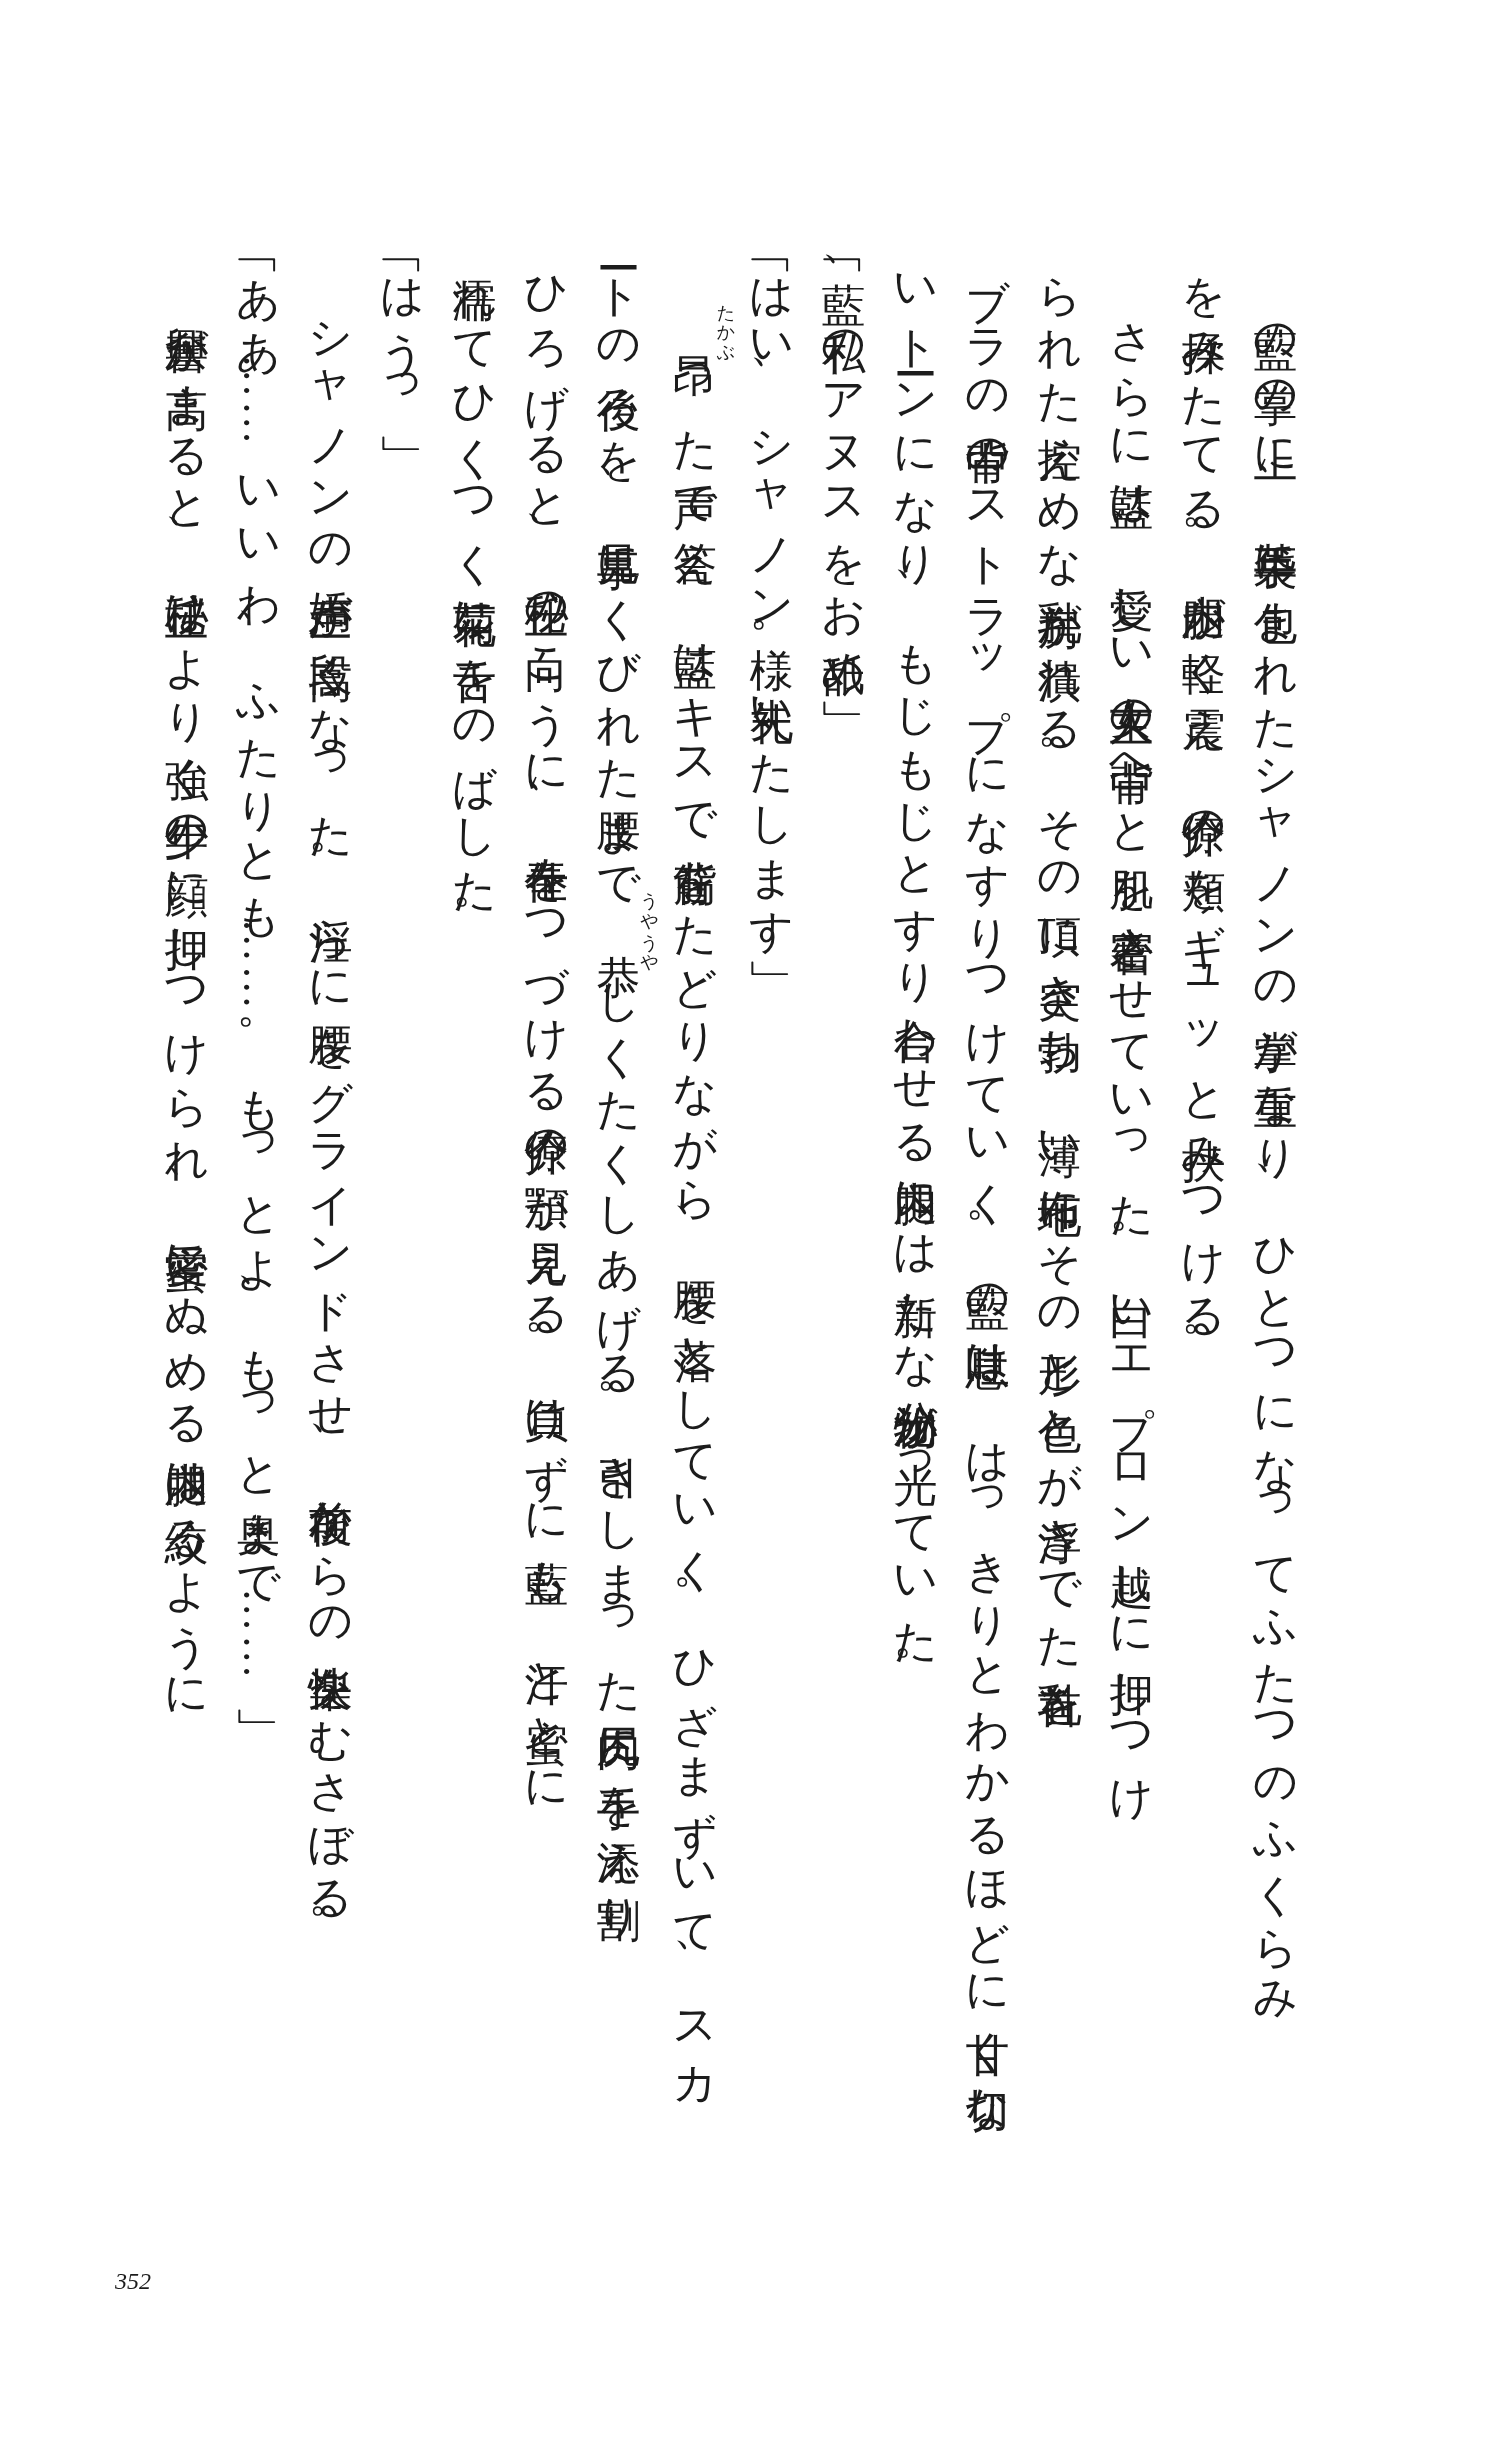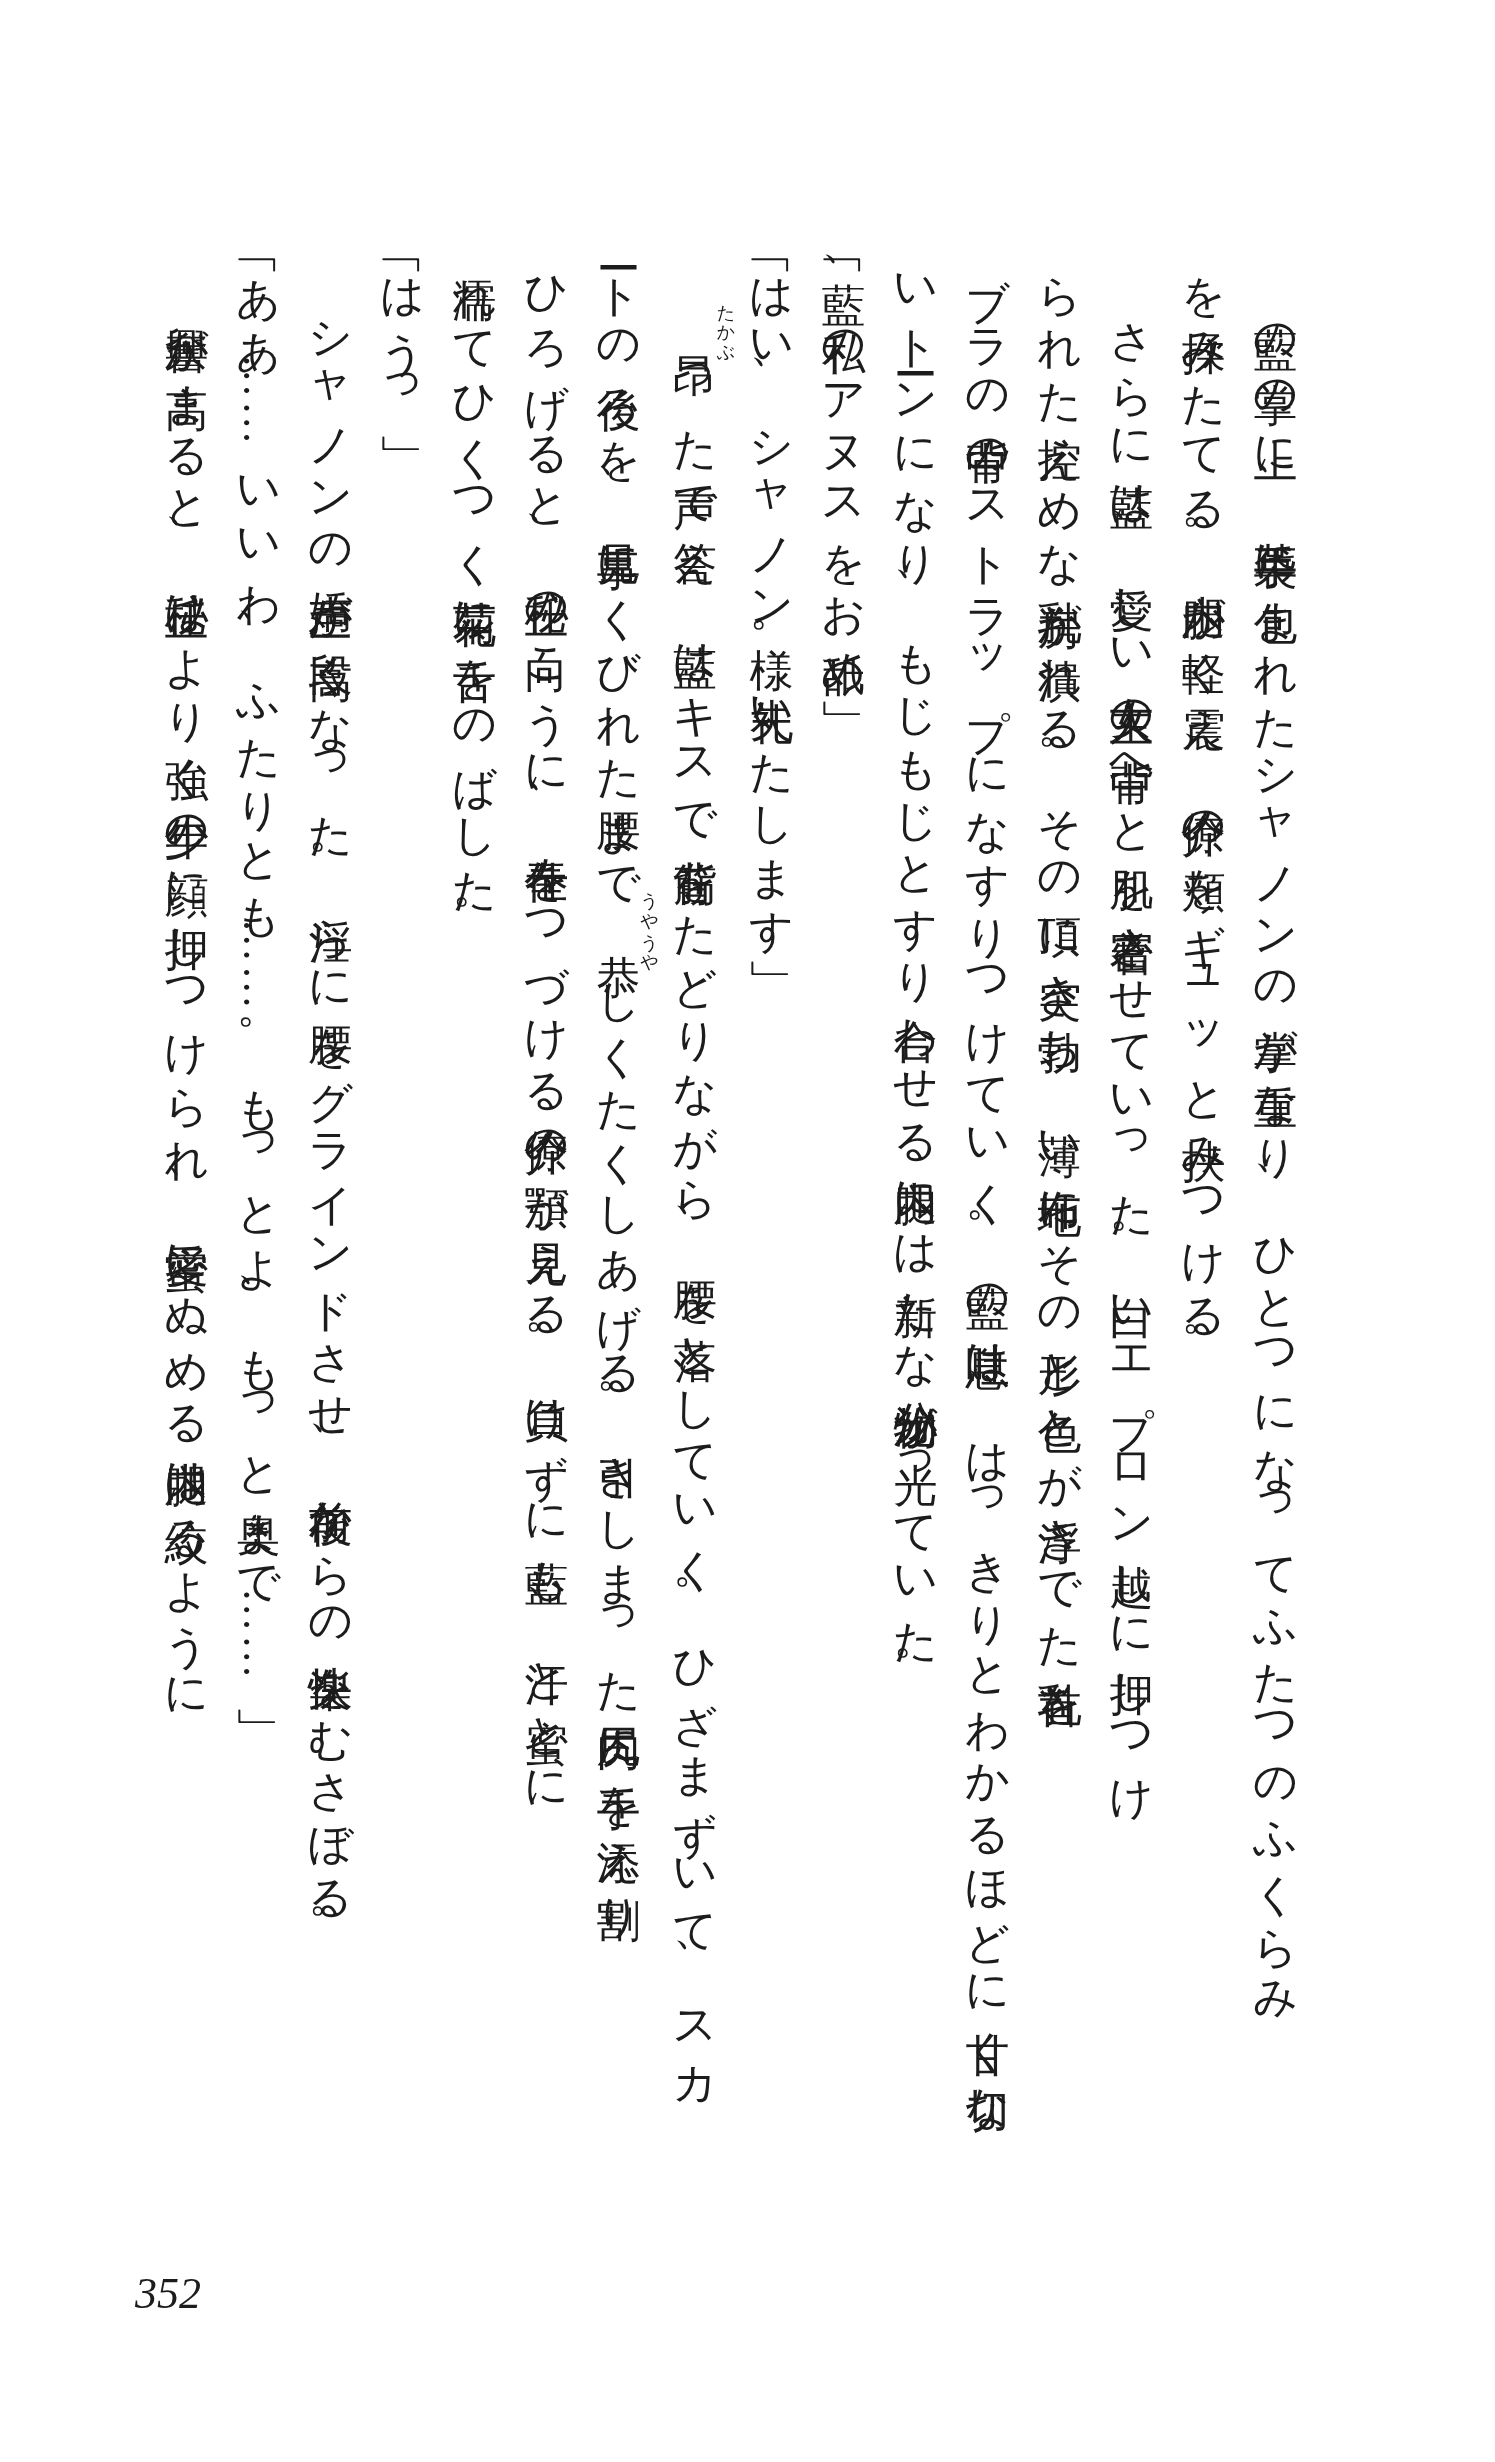--- a/index.html
+++ b/index.html
@@ -40,23 +40,23 @@
   ruby {
     ruby-align: center;
   }
   rt {
     font-size: 18px;
     letter-spacing: 0;
     font-family: "Liberation Serif", "DejaVu Serif", serif;
   }
   #page-number {
     position: absolute;
-    left: 135px;
+    left: 115px;
     top: 2268px;
-    font-size: 44px;
+    font-size: 24px;
     font-style: italic;
     color: #1c1c1c;
     font-family: "Liberation Serif", "DejaVu Serif", serif;
   }
 </style>
 </head>
 <body style="background: rgb(255, 255, 255);">
 
 <div id="book-page">
   <div id="text-block" style="color: rgb(28, 28, 28);">

